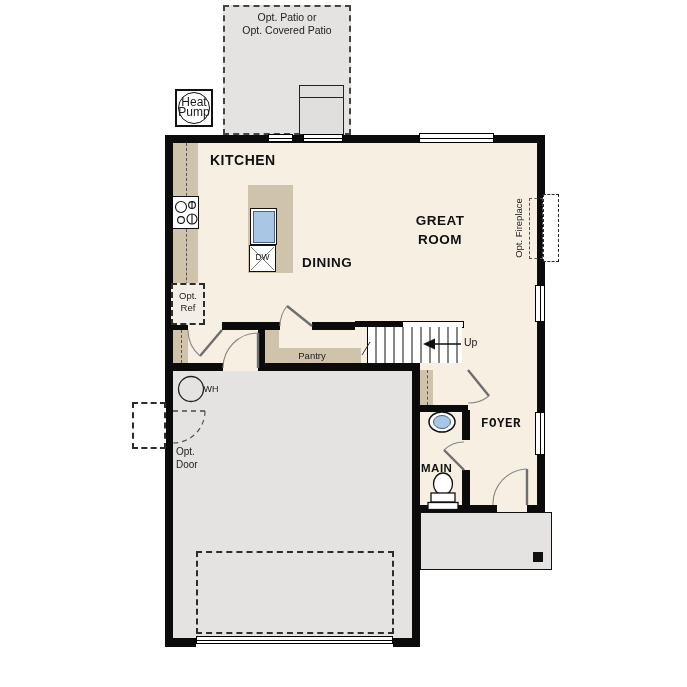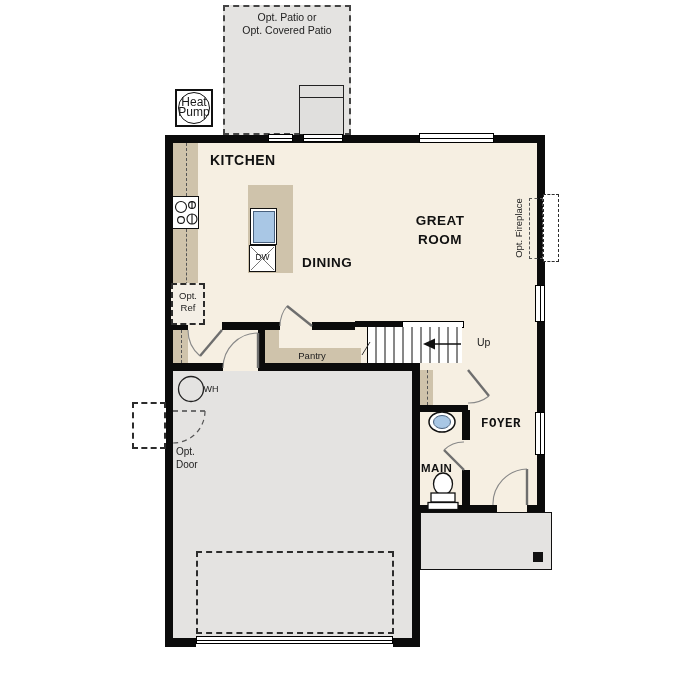--- a/index.html
+++ b/index.html
@@ -188,20 +188,20 @@
   <div class="lbl" style="left:175px;top:98px;width:38px;text-align:center;font-size:12px;line-height:9.5px;">Heat
 Pump</div>
   <div class="lbl room" style="left:210px;top:152px;font-size:14px;">KITCHEN</div>
   <div class="lbl room" style="left:302px;top:221px;font-size:13.5px;margin-top:34px;">DINING</div>
   <div class="lbl room" style="left:405px;top:211px;width:70px;text-align:center;font-size:13.5px;line-height:19px;">GREAT
 ROOM</div>
   <div class="lbl" style="left:249px;top:252px;width:27px;text-align:center;font-size:8.5px;background:transparent;">DW</div>
   <div class="lbl small" style="left:171px;top:290px;width:34px;text-align:center;line-height:11.5px;">Opt.
 Ref</div>
   <div class="lbl small" style="left:263px;top:350px;width:98px;text-align:center;">Pantry</div>
-  <div class="lbl" style="left:464px;top:336px;font-size:10.5px;margin-left:13px;">Up</div>
+  <div class="lbl" style="left:464px;top:336px;font-size:10.5px;">Up</div>
   <div class="lbl small" style="left:482px;top:222px;width:73px;height:12px;text-align:center;transform:rotate(-90deg);font-size:9.5px;">Opt. Fireplace</div>
   <div class="lbl" style="left:178px;top:384px;width:26px;text-align:center;font-size:9px;margin-left:20px;">WH</div>
   <div class="lbl small" style="left:176px;top:446px;font-size:10px;line-height:12.5px;">Opt.
 Door</div>
   <div class="lbl room" style="left:481px;top:417px;font-size:12.5px;font-family:Liberation Mono, monospace;">FOYER</div>
   <div class="lbl room" style="left:421px;top:461px;font-size:11.5px;">MAIN</div>
 </div>
 
 </body></html>

